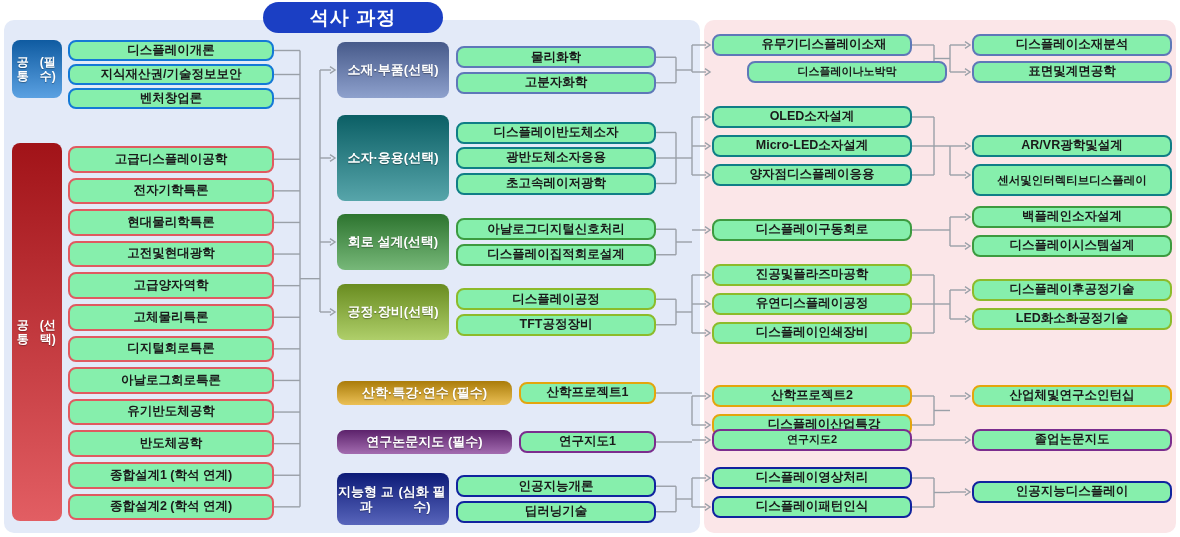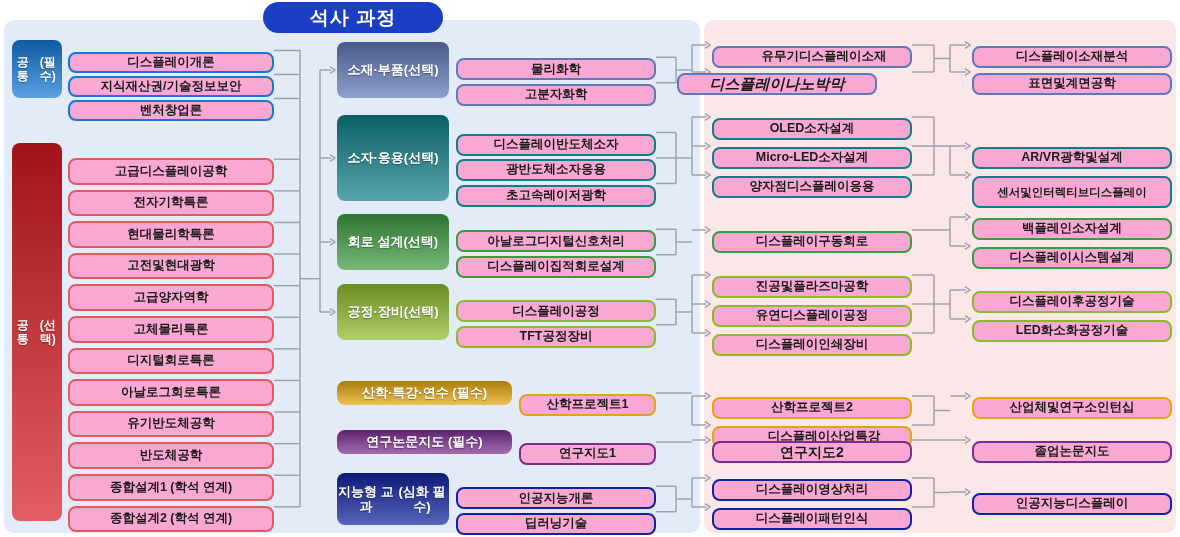--- a/index.html
+++ b/index.html
@@ -13,23 +13,23 @@
   #doctoral-panel{left:704px;top:20px;width:472px;height:513px;background:#fbe6e8;}
 
   
   .title-pill{position:absolute;height:31px;border-radius:16px;color:#fff;
               font-size:19px;font-weight:bold;letter-spacing:1px;
               display:flex;align-items:center;justify-content:center;z-index:6;}
   #masters-title{left:263px;top:2px;width:180px;background:#1b3fc4;}
   #doctoral-title{left:855px;top:2px;width:186px;background:#c80a15;}
 
   
-  .box{position:absolute;box-sizing:border-box;background:#f9a8d4;border-radius:8px;
+  .box{position:absolute;box-sizing:border-box;background:#86efac;border-radius:8px;
        display:flex;align-items:center;justify-content:center;text-align:center;
-       color:#1a1a1a;font-weight:bold;line-height:1.05;z-index:4;margin-top:12px;}
+       color:#1a1a1a;font-weight:bold;line-height:1.05;z-index:4;}
   .cat{position:absolute;box-sizing:border-box;border-radius:8px;color:#fff;
        display:flex;align-items:center;justify-content:center;text-align:center;
        font-weight:bold;line-height:1.18;z-index:4;
        text-shadow:0 1px 1px rgba(0,0,0,.35);}
 
   
   #wires{position:absolute;left:0;top:0;width:1180px;height:537px;z-index:2;}
 </style>
 </head>
 <body>
@@ -253,38 +253,38 @@
       </div>
       <div class="box" style="left: 519px; top: 431px; width: 137px; height: 22px; border: 2px solid rgb(123, 45, 142); font-size: 12.5px;">연구지도1</div>
       <div class="cat" style="left: 337px; top: 473px; width: 112px; height: 52px; background: linear-gradient(rgb(12, 26, 119), rgb(88, 101, 187)); font-size: 13px;">
         <span>지능형 교과</span>
         <br>
         <span>(심화 필수)</span>
       </div>
       <div class="box" style="left: 456px; top: 475.25px; width: 200px; height: 22px; border: 2px solid rgb(16, 35, 158); font-size: 12.5px;">인공지능개론</div>
       <div class="box" style="left: 456px; top: 500.75px; width: 200px; height: 22px; border: 2px solid rgb(16, 35, 158); font-size: 12.5px;">딥러닝기술</div>
       <div class="box" style="left: 712px; top: 34px; width: 200px; height: 22px; border: 2px solid rgb(94, 120, 184); font-size: 12.5px; padding-left: 24px;">유무기디스플레이소재</div>
-      <div class="box" style="left: 677px; top: 61px; width: 200px; height: 22px; border: 2px solid rgb(94, 120, 184); font-size: 15px; font-style: italic;">디스플레이나노박막</div>
+      <div class="box" style="left: 747px; top: 61px; width: 200px; height: 22px; border: 2px solid rgb(94, 120, 184); font-size: 11px;">디스플레이나노박막</div>
       <div class="box" style="left: 972px; top: 34px; width: 200px; height: 22px; border: 2px solid rgb(94, 120, 184); font-size: 12.5px;">디스플레이소재분석</div>
       <div class="box" style="left: 972px; top: 61px; width: 200px; height: 22px; border: 2px solid rgb(94, 120, 184); font-size: 12.5px;">표면및계면공학</div>
       <div class="box" style="left: 712px; top: 106px; width: 200px; height: 22px; border: 2px solid rgb(15, 126, 134); font-size: 12.5px;">OLED소자설계</div>
       <div class="box" style="left: 712px; top: 135px; width: 200px; height: 22px; border: 2px solid rgb(15, 126, 134); font-size: 12.5px;">Micro-LED소자설계</div>
       <div class="box" style="left: 712px; top: 164px; width: 200px; height: 22px; border: 2px solid rgb(15, 126, 134); font-size: 12.5px;">양자점디스플레이응용</div>
       <div class="box" style="left: 972px; top: 135px; width: 200px; height: 22px; border: 2px solid rgb(15, 126, 134); font-size: 12.5px;">AR/VR광학및설계</div>
       <div class="box" style="left: 972px; top: 164px; width: 200px; height: 32px; border: 2px solid rgb(15, 126, 134); font-size: 11.5px;">센서및인터렉티브디스플레이</div>
       <div class="box" style="left: 712px; top: 219px; width: 200px; height: 22px; border: 2px solid rgb(60, 154, 63); font-size: 12.5px;">디스플레이구동회로</div>
       <div class="box" style="left: 972px; top: 206px; width: 200px; height: 22px; border: 2px solid rgb(60, 154, 63); font-size: 12.5px;">백플레인소자설계</div>
       <div class="box" style="left: 972px; top: 235px; width: 200px; height: 22px; border: 2px solid rgb(60, 154, 63); font-size: 12.5px;">디스플레이시스템설계</div>
       <div class="box" style="left: 712px; top: 264px; width: 200px; height: 22px; border: 2px solid rgb(140, 187, 42); font-size: 12.5px;">진공및플라즈마공학</div>
       <div class="box" style="left: 712px; top: 293px; width: 200px; height: 22px; border: 2px solid rgb(140, 187, 42); font-size: 12.5px;">유연디스플레이공정</div>
       <div class="box" style="left: 712px; top: 322px; width: 200px; height: 22px; border: 2px solid rgb(140, 187, 42); font-size: 12.5px;">디스플레이인쇄장비</div>
       <div class="box" style="left: 972px; top: 279px; width: 200px; height: 22px; border: 2px solid rgb(140, 187, 42); font-size: 12.5px;">디스플레이후공정기술</div>
       <div class="box" style="left: 972px; top: 308px; width: 200px; height: 22px; border: 2px solid rgb(140, 187, 42); font-size: 12.5px;">LED화소화공정기술</div>
       <div class="box" style="left: 712px; top: 385px; width: 200px; height: 22px; border: 2px solid rgb(227, 165, 13); font-size: 12.5px;">산학프로젝트2</div>
       <div class="box" style="left: 712px; top: 414px; width: 200px; height: 22px; border: 2px solid rgb(227, 165, 13); font-size: 12.5px; padding-left: 24px;">디스플레이산업특강</div>
       <div class="box" style="left: 972px; top: 385px; width: 200px; height: 22px; border: 2px solid rgb(227, 165, 13); font-size: 12.5px;">산업체및연구소인턴십</div>
-      <div class="box" style="left: 712px; top: 429px; width: 200px; height: 22px; border: 2px solid rgb(123, 45, 142); font-size: 14px;">연구지도2</div>
+      <div class="box" style="left: 712px; top: 429px; width: 200px; height: 22px; border: 2px solid rgb(123, 45, 142); font-size: 11px;">연구지도2</div>
       <div class="box" style="left: 972px; top: 429px; width: 200px; height: 22px; border: 2px solid rgb(123, 45, 142); font-size: 12.5px;">졸업논문지도</div>
       <div class="box" style="left: 712px; top: 467px; width: 200px; height: 22px; border: 2px solid rgb(16, 35, 158); font-size: 12.5px;">디스플레이영상처리</div>
       <div class="box" style="left: 712px; top: 496px; width: 200px; height: 22px; border: 2px solid rgb(16, 35, 158); font-size: 12.5px;">디스플레이패턴인식</div>
       <div class="box" style="left: 972px; top: 481px; width: 200px; height: 22px; border: 2px solid rgb(16, 35, 158); font-size: 12.5px;">인공지능디스플레이</div>
     </div>
 </div>
 
 </body></html>

